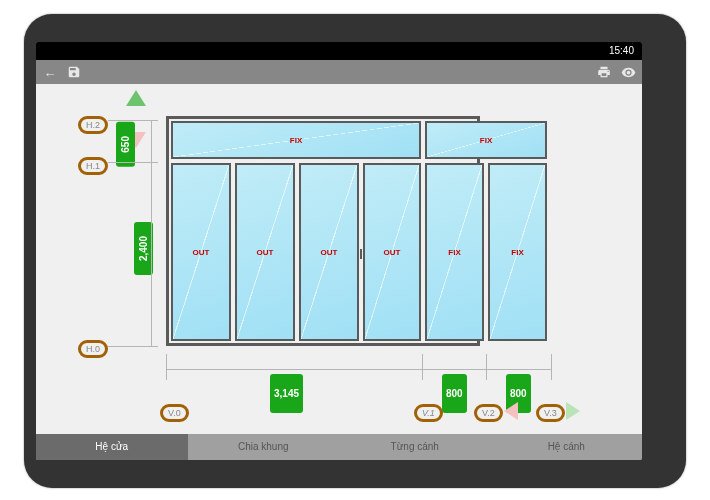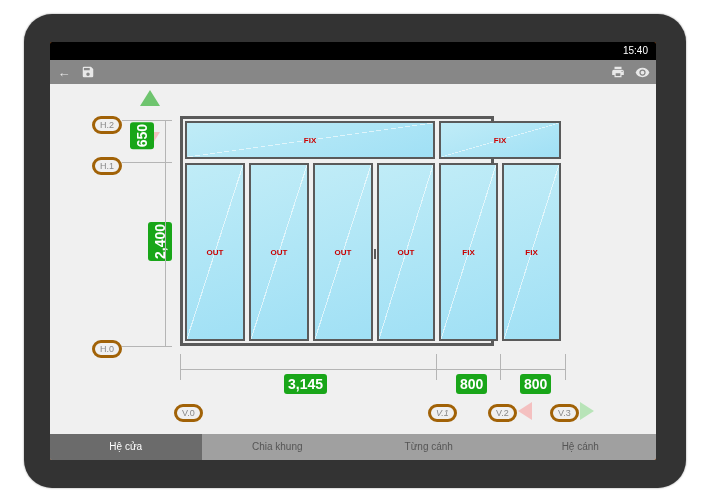--- a/index.html
+++ b/index.html
@@ -1,34 +1,34 @@
 <!DOCTYPE html>
 <html><head>
 <meta charset="utf-8">
 <style>
   * { box-sizing: border-box; margin: 0; padding: 0; }
   body { font-family: Arial, sans-serif; background: #fff; width: 710px; height: 500px; position: relative; }
   .tablet { position: absolute; left: 24px; top: 14px; width: 662px; height: 474px; background: #333; border-radius: 28px; box-shadow: 0 0 2px #888; }
-  .screen { position: absolute; left: 26px; top: 28px; width: 606px; height: 418px; background: #f97316; border-radius: 2px; overflow: hidden; }
+  .screen { position: absolute; left: 12px; top: 28px; width: 606px; height: 418px; background: #f97316; border-radius: 2px; overflow: hidden; }
   .status-bar { height: 18px; background: #000; color: #fff; font-size: 10px; text-align: right; padding: 3px 8px 0 0; }
   .app-bar { height: 24px; background: #878787; display: flex; align-items: center; padding: 0 6px; }
   .app-bar .left { display: flex; gap: 8px; }
   .app-bar .right { margin-left: auto; display: flex; gap: 8px; }
   .icon-btn { width: 16px; height: 16px; display: flex; align-items: center; justify-content: center; color: #e8e8e8; font-size: 13px; cursor: pointer; }
   .canvas { position: relative; height: 350px; background: #f0f0f0; }
   .tabs { height: 44px; background: #a0a0a0; display: flex; }
   .tab { flex: 1; text-align: center; font-size: 10px; color: #555; line-height: 26px; cursor: pointer; }
   .tab.active { background: #6b6b6b; color: #fff; }
   
   .fr { position: absolute; border: 3px solid #5a5a5a; }
   .pane { position: absolute; background: linear-gradient(160deg,#c0ecf7 0%,#a0e0f5 100%); border: 2px solid #5a5a5a; }
   .pane::before, .pane::after { content:''; position:absolute; background: rgba(255,255,255,0.5); }
   .pane::before { left:0; top:0; width:100%; height:100%; background: linear-gradient(to bottom right, transparent 49.5%, rgba(255,255,255,0.6) 49.5%, rgba(255,255,255,0.6) 50.5%, transparent 50.5%); }
   .pane-lbl { position:absolute; left:50%; top:50%; transform:translate(-50%,-50%); font-size:8px; font-weight:bold; color:#c80000; }
-  .dim-badge { position:absolute; background:#19a619; color:#fff; font-size:14px; font-weight:bold; padding:2px 4px; border-radius:3px; }
+  .dim-badge { position:absolute; background:#19a619; color:#fff; font-size:10px; font-weight:bold; padding:14px 4px; border-radius:3px; }
   .dim-badge.vert { writing-mode: vertical-rl; transform: rotate(180deg); }
   .tick { position:absolute; color:#888; font-size:9px; }
   .tick-circle { display:inline-block; border:3px solid #a16207; border-radius:10px; padding:1px 5px; background:#f0f0f0; }
   .dline { position:absolute; background:#b5b5b5; }
   .tri { position:absolute; width:0; height:0; }
   .tri.up { border-left:10px solid transparent; border-right:10px solid transparent; border-bottom:16px solid #6ec46e; }
   .tri.down { border-left:10px solid transparent; border-right:10px solid transparent; border-top:16px solid #f4c0c0; }
   .tri.left { border-top:9px solid transparent; border-bottom:9px solid transparent; border-right:14px solid #f4c0c0; }
   .tri.right { border-top:9px solid transparent; border-bottom:9px solid transparent; border-left:14px solid #b8e4b8; }
   .handle { position:absolute; width:2px; height:10px; background:#5a5a5a; }

